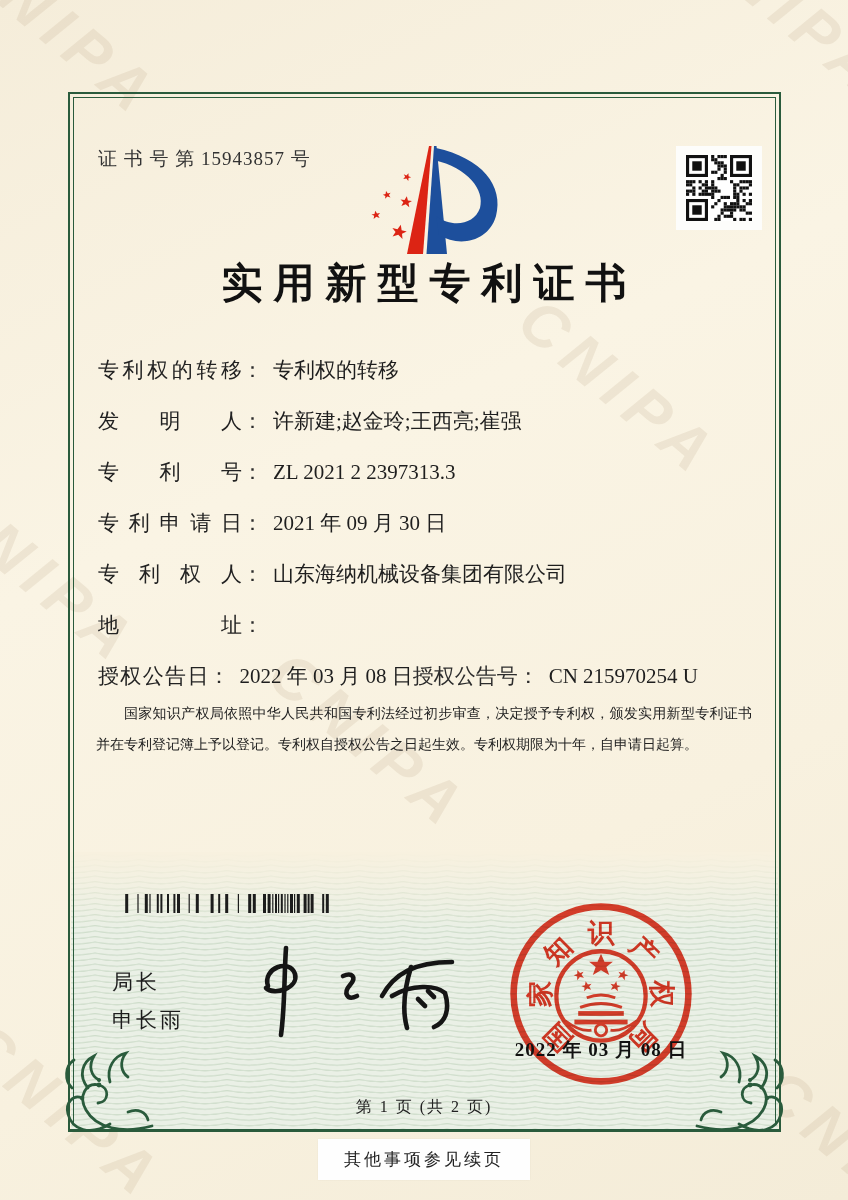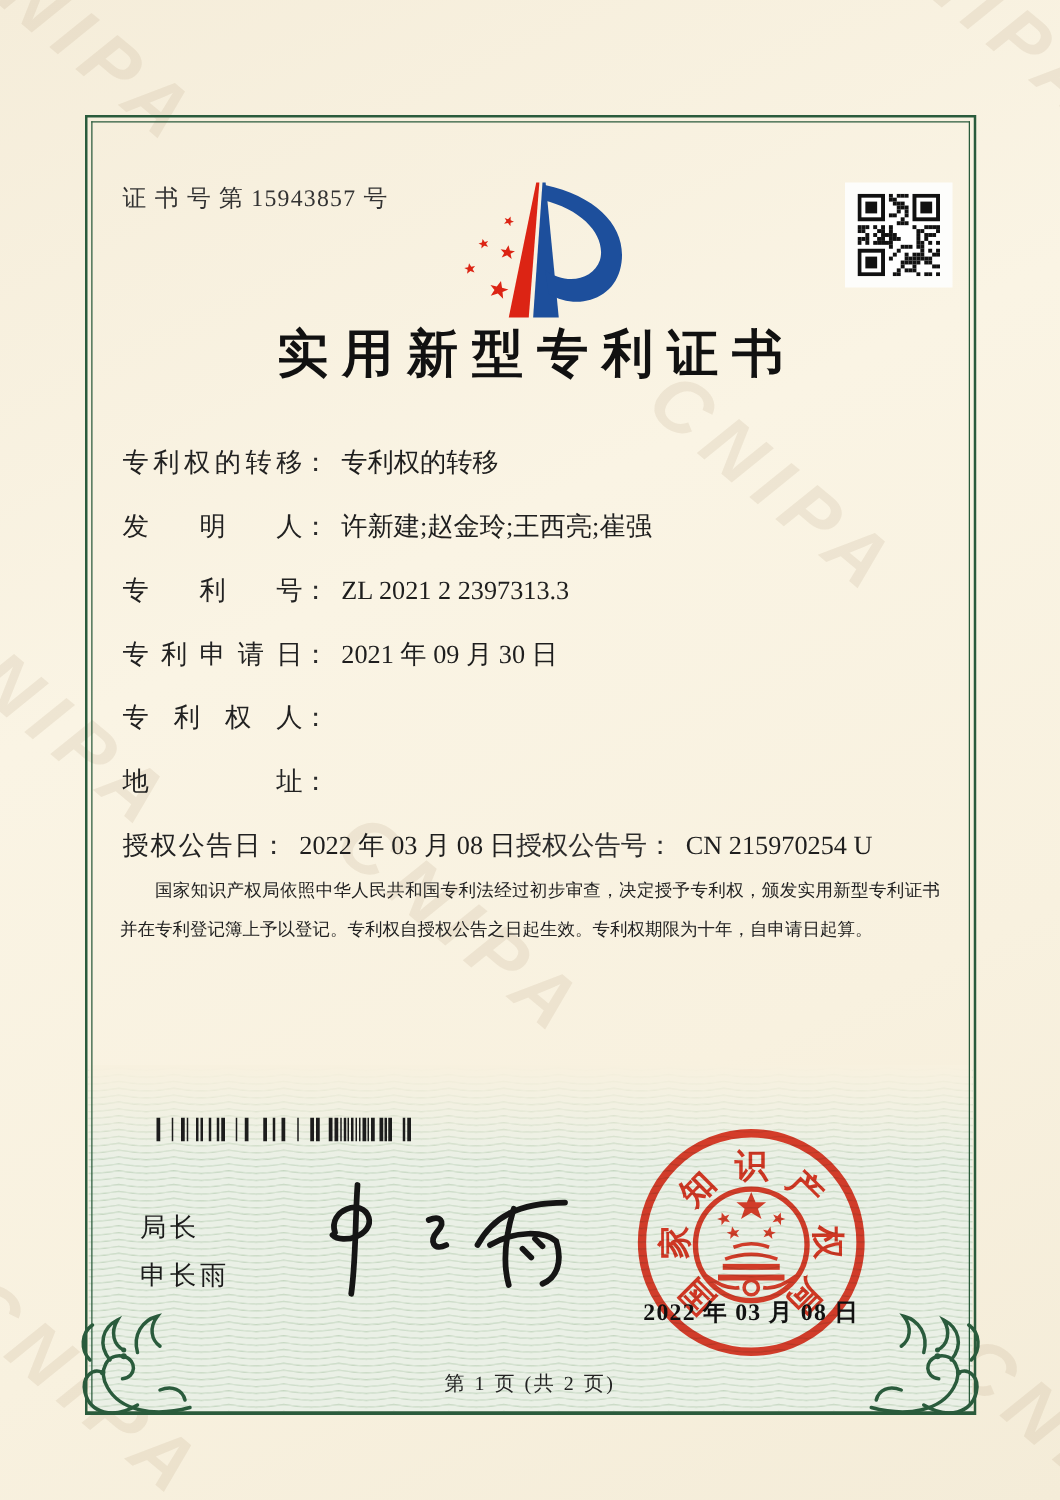--- a/index.html
+++ b/index.html
@@ -296,20 +296,21 @@
       <span class="f-value">ZL 2021 2 2397313.3</span>
     </div>
     <div class="field-row">
       <span class="f-label">专利申请日</span>
         <span class="f-colon">：</span>
       <span class="f-value">2021 年 09 月 30 日</span>
     </div>
     <div class="field-row">
       <span class="f-label">专利权人</span>
         <span class="f-colon">：</span>
+      <span class="f-value">山东海纳机械设备集团有限公司</span>
     </div>
     <div class="field-row">
       <span class="f-label">地址</span>
         <span class="f-colon">：</span>
     </div>
     <div class="field-row">
       <span class="f-label">授权公告日</span>
         <span class="f-colon">：</span>
       <span class="f-value">2022 年 03 月 08 日</span>
       <span class="second-pair"><span>授权公告号</span><span class="f-colon">：</span></span>
@@ -402,14 +403,15 @@
         <path d="M85,104 Q100,98 115,104"></path>
         <circle cx="100" cy="138" r="6"></circle>
         <path d="M62,128 Q78,140 90,138"></path>
         <path d="M138,128 Q122,140 110,138"></path>
       </g>
     </g>
   </svg>
   <div class="seal-date">2022 年 03 月 08 日</div>
 
   <div class="page-info">第 1 页 (共 2 页)</div>
+  <div class="footer-note">其他事项参见续页</div>
 
 </div>
 
 </body></html>

